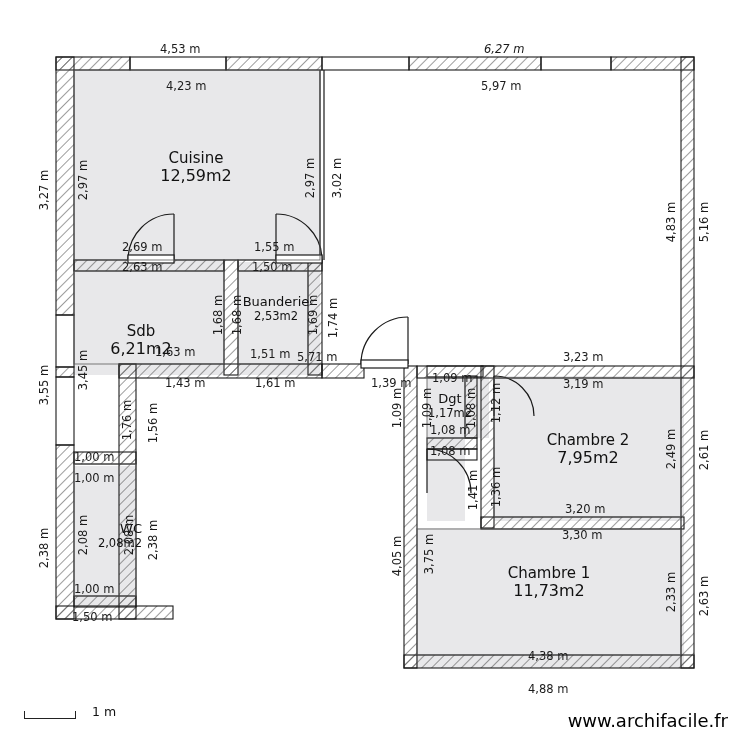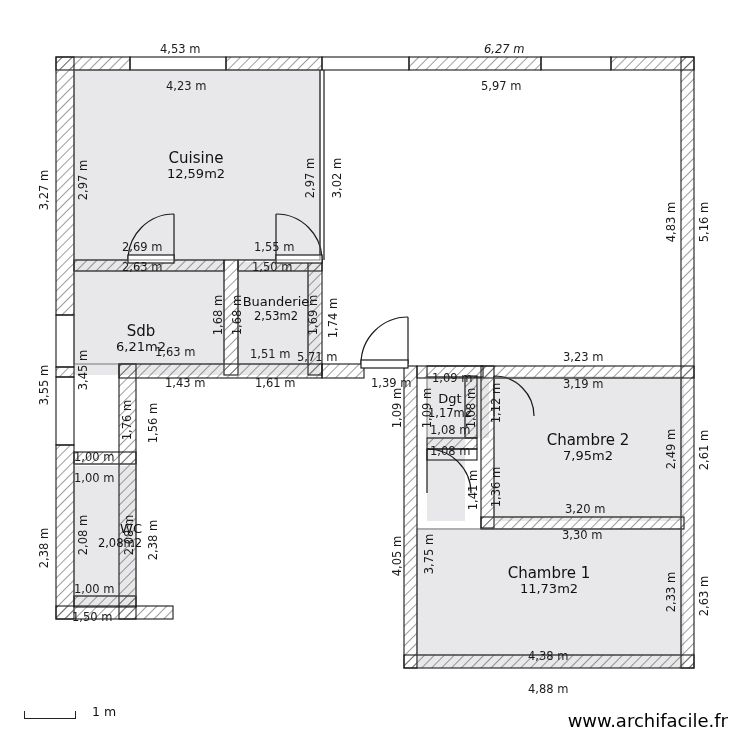--- a/index.html
+++ b/index.html
@@ -9,21 +9,21 @@
   #stage{position:relative;width:750px;height:750px;}
 
   svg#plan{position:absolute;left:0;top:0;width:750px;height:750px;}
 
   .dim{position:absolute;font-size:11.5px;color:#1b1b1b;white-space:nowrap;
        font-family:"DejaVu Sans","Liberation Sans",sans-serif;line-height:1;}
   .dim.v{transform-origin:0 0;}
   .roomname{position:absolute;white-space:nowrap;text-align:center;
             font-family:"DejaVu Sans","Liberation Sans",sans-serif;line-height:1.15;}
   .roomname .rn{display:block;font-size:15px;color:#111;}
-  .roomname .ra{display:block;font-size:13px;color:#111;}
+  .roomname .ra{display:block;font-size:16px;color:#111;}
   .roomname.small .rn{font-size:13px;}
   .roomname.small .ra{font-size:11.5px;}
 
   #scalebar{position:absolute;left:24px;top:706px;display:flex;align-items:flex-end;}
   #scalebar .barwrap{position:relative;width:52px;height:12px;}
   #scalebar .hline{position:absolute;left:0;bottom:0;width:52px;height:1px;background:#222;}
   #scalebar .tick-l{position:absolute;left:0;bottom:0;width:1px;height:8px;background:#222;}
   #scalebar .tick-r{position:absolute;left:51px;bottom:0;width:1px;height:8px;background:#222;}
   #scalebar .lbl{margin-left:16px;font-size:12.5px;color:#111;line-height:1;}
 

